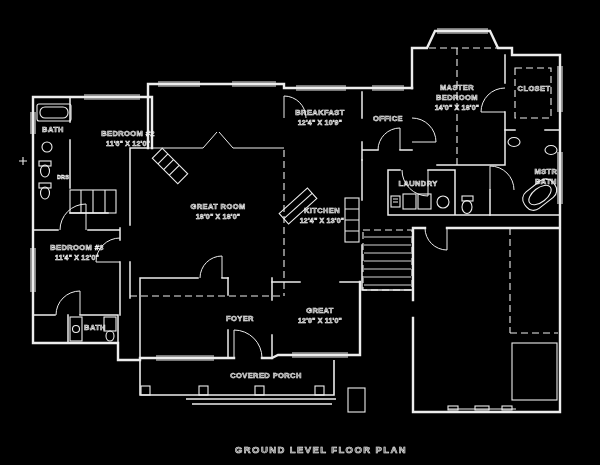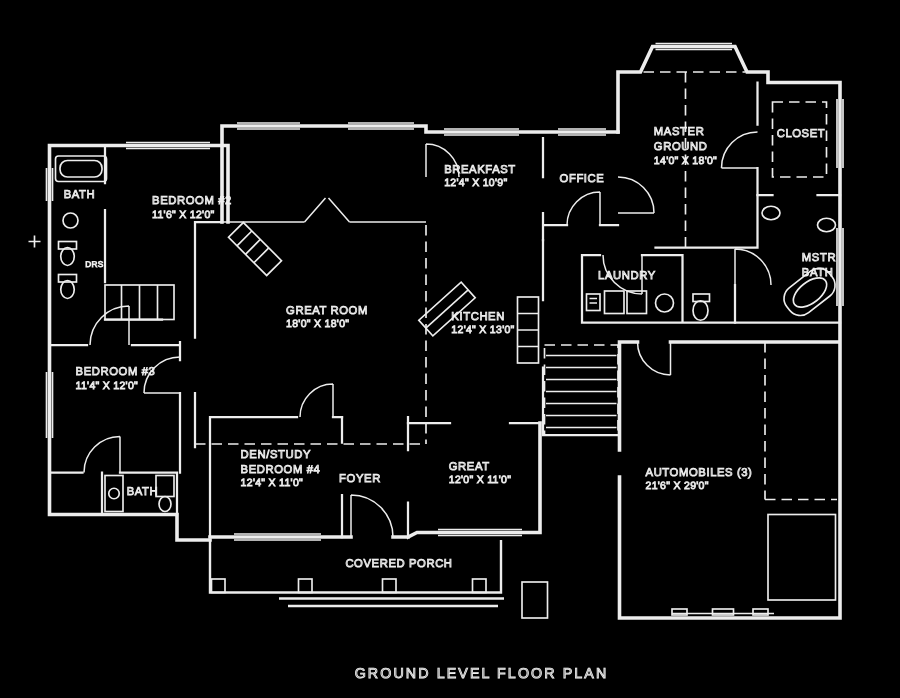--- a/index.html
+++ b/index.html
@@ -3,22 +3,22 @@
 <meta charset="utf-8">
 <style>
   html,body{margin:0;padding:0;background:#000;}
   .stage{
     position:relative;width:600px;height:465px;background:#000;overflow:hidden;
     font-family:"Liberation Sans","DejaVu Sans",sans-serif;
   }
   svg{position:absolute;left:0;top:0;}
   .lbl{
     position:absolute;transform:translate(-50%,-50%);
-    white-space:nowrap;
-    font-weight:normal;font-size:7.5px;line-height:10px;letter-spacing:.4px;
+    text-align:center;white-space:nowrap;
+    font-weight:bold;font-size:7.5px;line-height:10px;letter-spacing:.4px;
     color:#d9d9d9;
   }
   @supports(-webkit-text-stroke:1px #fff){
     .lbl{color:rgba(255,255,255,.38);-webkit-text-stroke:.55px #efefef;}
   }
   .lbl .dims{font-size:7px;letter-spacing:.2px;}
   .lbl.tiny{font-size:5.5px;letter-spacing:.2px;}
   .lbl.title-lbl{font-size:9.5px;letter-spacing:1.4px;line-height:12px;}
 </style>
 </head>
@@ -191,21 +191,21 @@
     <div>BREAKFAST</div>
     <div class="dims">12'4" X 10'9"</div>
   </div>
 
   <div class="lbl" style="left:388px;top:119px">
     <div>OFFICE</div>
   </div>
 
   <div class="lbl" style="left:457px;top:98px">
     <div>MASTER</div>
-    <div>GROUND</div>
+    <div>BEDROOM</div>
     <div class="dims">14'0" X 18'0"</div>
   </div>
 
   <div class="lbl" style="left:534px;top:89px">
     <div>CLOSET</div>
   </div>
 
   <div class="lbl" style="left:546px;top:177px">
     <div>MSTR</div>
     <div>BATH</div>
@@ -227,39 +227,30 @@
 
   <div class="lbl" style="left:77px;top:253px">
     <div>BEDROOM #3</div>
     <div class="dims">11'4" X 12'0"</div>
   </div>
 
   <div class="lbl" style="left:95px;top:328px">
     <div>BATH</div>
   </div>
 
-  <div class="lbl" style="left:187px;top:313px">
-    <div>DEN/STUDY</div>
-    <div>BEDROOM #4</div>
-    <div class="dims">12'4" X 11'0"</div>
-  </div>
 
   <div class="lbl" style="left:240px;top:319px">
     <div>FOYER</div>
   </div>
 
   <div class="lbl" style="left:320px;top:316px">
     <div>GREAT</div>
     <div class="dims">12'0" X 11'0"</div>
   </div>
 
-  <div class="lbl" style="left:466px;top:320px">
-    <div>AUTOMOBILES (3)</div>
-    <div class="dims">21'6" X 29'0"</div>
-  </div>
 
   <div class="lbl" style="left:266px;top:376px">
     <div>COVERED PORCH</div>
   </div>
 
   <div class="lbl title-lbl" style="left:321px;top:450px">
     <div>GROUND LEVEL FLOOR PLAN</div>
   </div>
 
 </div>

